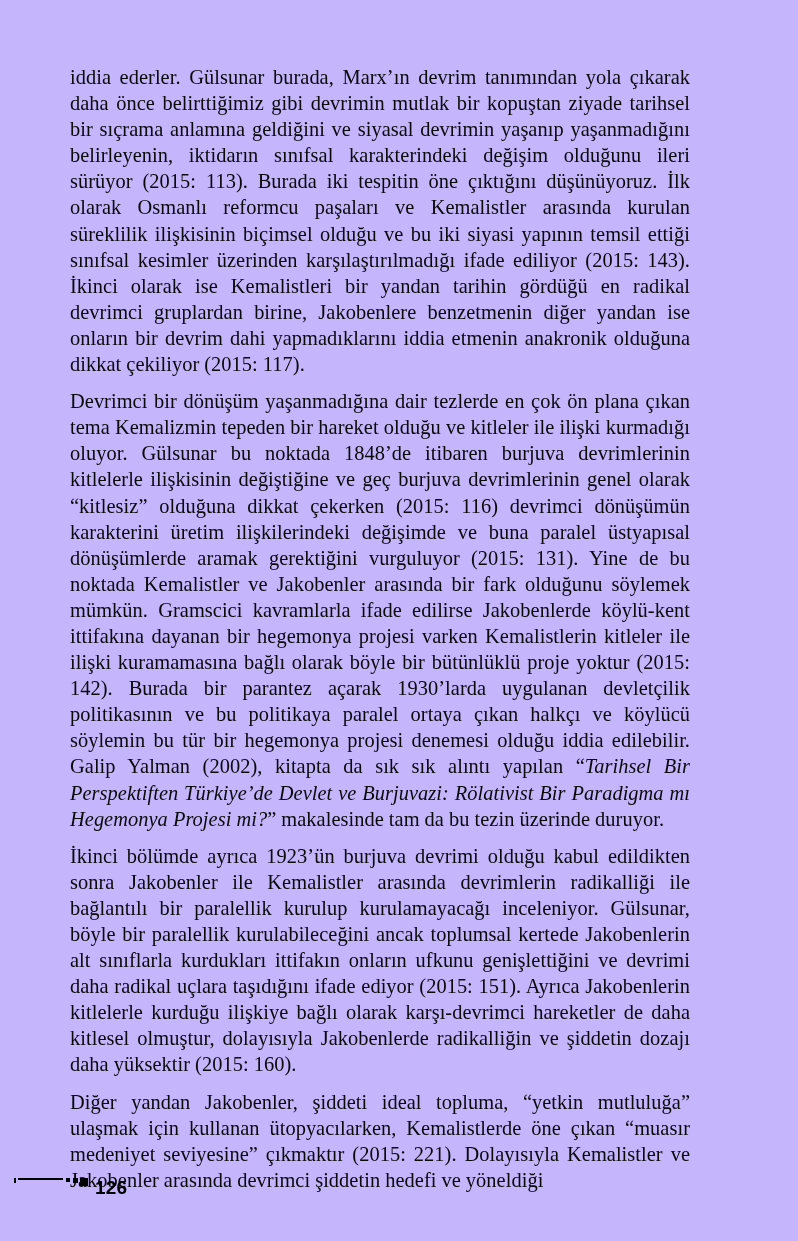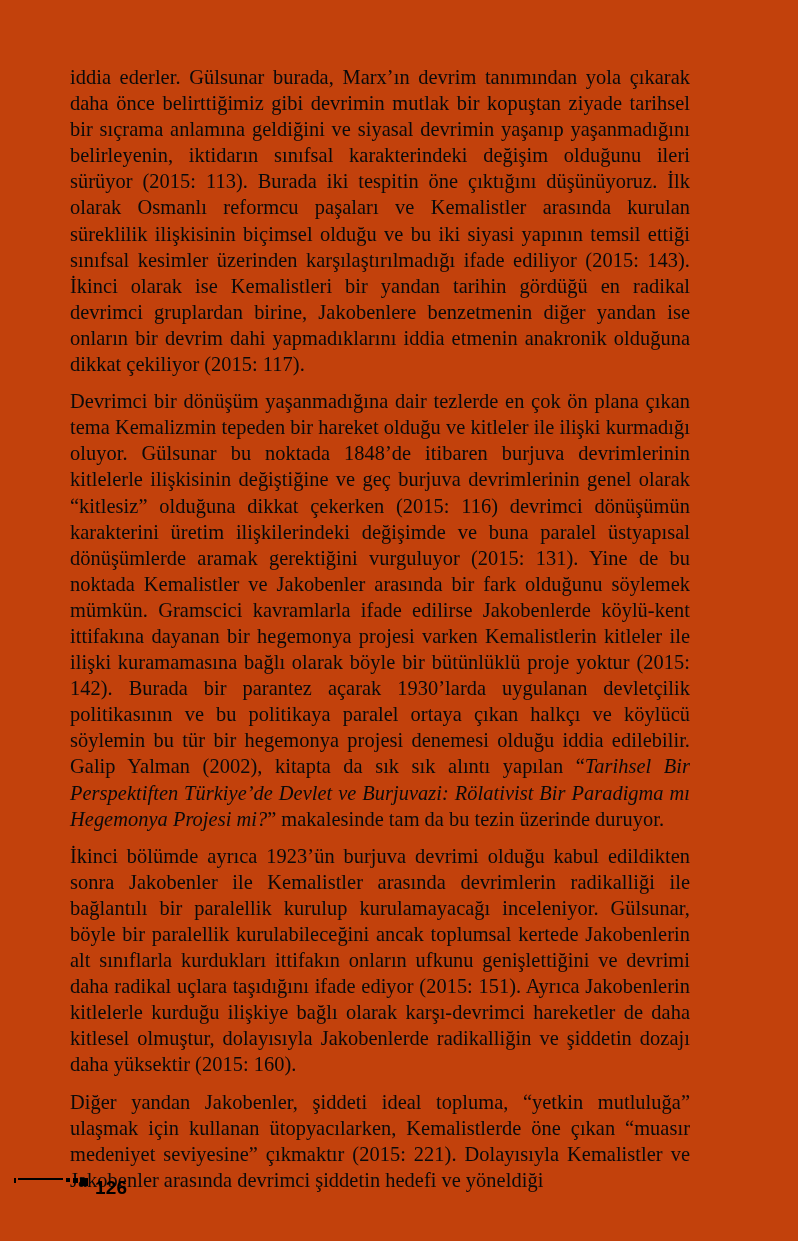--- a/index.html
+++ b/index.html
@@ -6,21 +6,21 @@
   html, body {
     margin: 0;
     padding: 0;
     background: #ffffff;
   }
 
   .page {
     position: relative;
     width: 798px;
     height: 1241px;
-    background: #c2410c;
+    background: #c4b5fd;
     overflow: hidden;
     font-family: "Liberation Serif", "DejaVu Serif", serif;
     color: #0a0a0a;
     -webkit-font-smoothing: antialiased;
   }
 
   
   .text-column {
     position: absolute;
     left: 70px;

